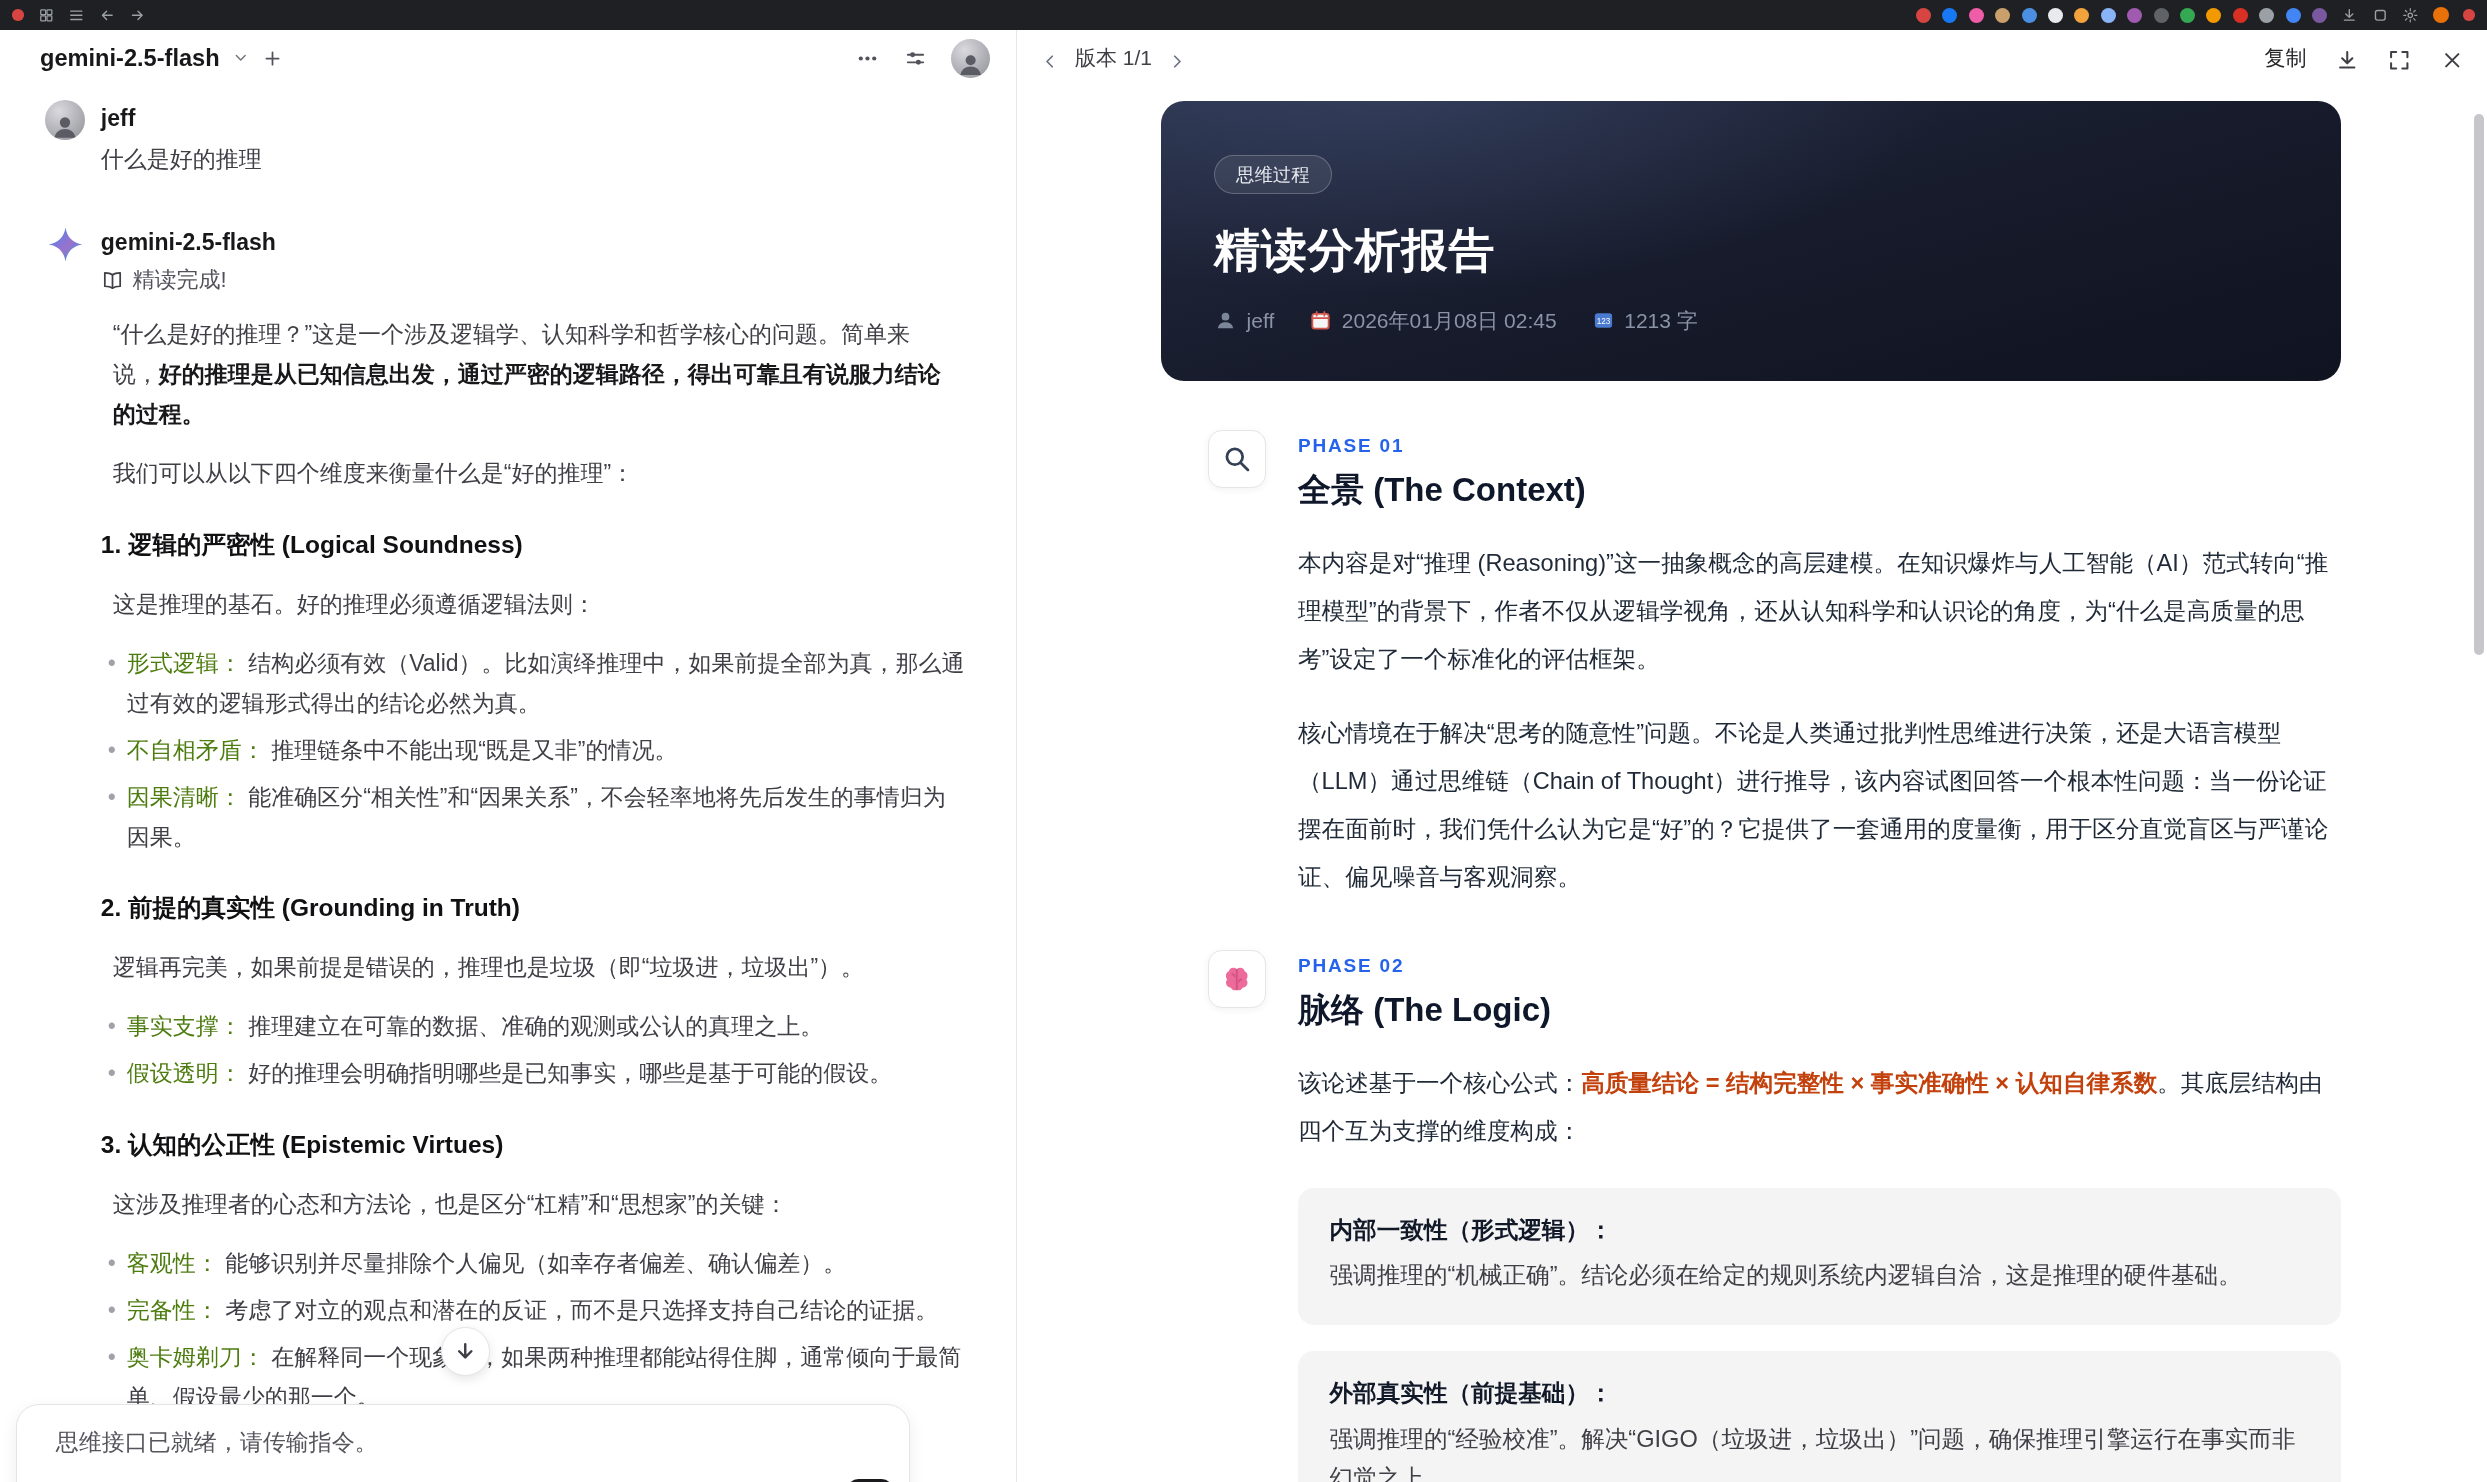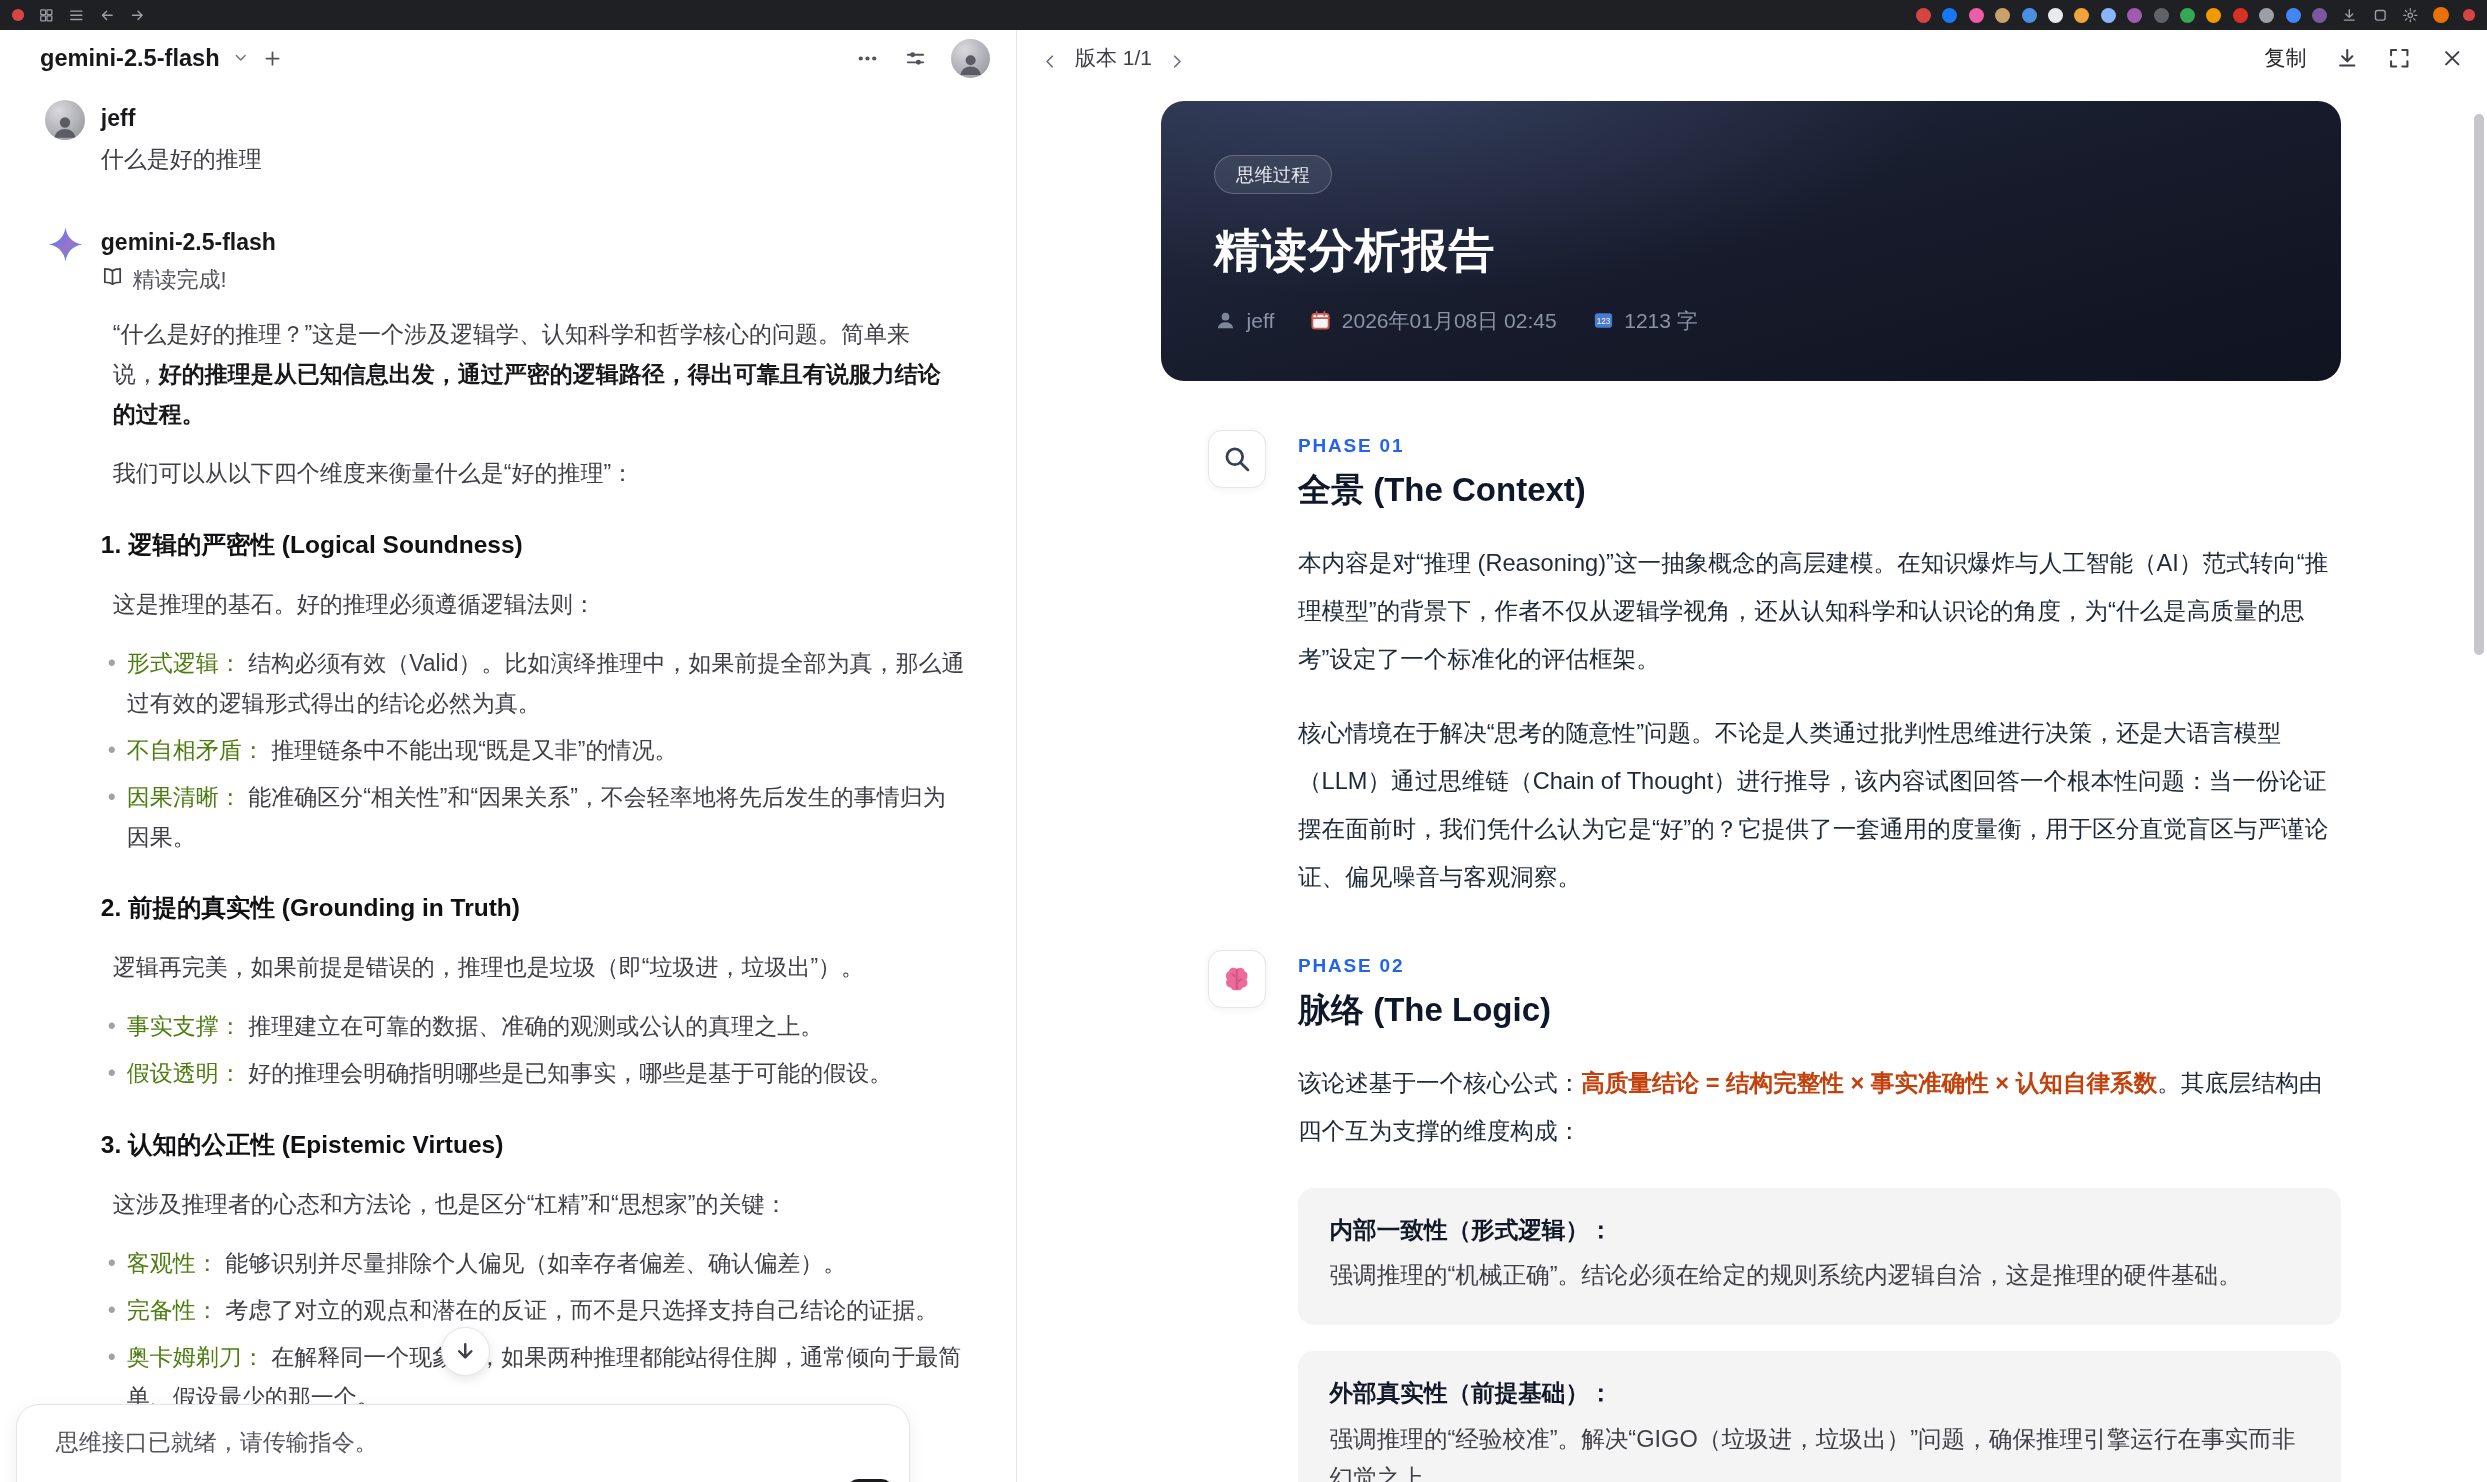--- a/index.html
+++ b/index.html
@@ -36,21 +36,21 @@
   .avatar.small{width:39px;height:39px}
 
   .chat-scroll{flex:1;overflow:hidden;padding:0 51px 0 45px}
   .msg{display:flex;gap:15.8px;margin-top:14px}
   .msg .content{flex:1;min-width:0;padding-top:5.3px}
   .msg-name{font-size:23px;font-weight:700;color:#18181b;margin-bottom:8.8px}
   .msg-text{font-size:23px;color:#3f3f46;line-height:37px}
   .msg.assistant{margin-top:46px}
   .star-slot{width:40px;height:40px;flex:none;display:flex;align-items:center;justify-content:center}
   .star-slot .i{font-size:37px}
-  .msg-status{display:flex;gap:8.8px;font-size:22px;color:#52525b;margin:1.8px 0 17.5px}
+  .msg-status{display:flex;align-items:center;gap:8.8px;font-size:22px;color:#52525b;margin:1.8px 0 17.5px}
   .msg-status .i{font-size:23px;color:#3f3f46}
 
   .rich{font-size:23px;line-height:40px;color:#3f3f46}
   .rich p{margin:19px 12px}
   .rich strong{font-weight:700;color:#18181b}
   .rich h3{font-size:24.5px;font-weight:700;color:#111113;margin:31.5px 0 14px}
   .rich ul{list-style:none;margin:5.3px 0 19px}
   .rich li{position:relative;padding-left:26px;margin-top:7px}
   .rich li::before{content:"•";position:absolute;left:7px;color:#a1a1aa}
   .rich li .blabel{font-weight:400;color:#4d7c0f}
@@ -65,21 +65,21 @@
   .input-icons{position:absolute;left:33px;top:75px;display:flex;gap:31.5px;color:#52525b}
   .input-icons .i{font-size:28px}
   .voice-btn{position:absolute;right:15.8px;top:74px;width:46px;height:35px;border-radius:11.4px;background:#1b1b1e;
     display:flex;align-items:center;justify-content:center;gap:3.5px}
 
   
   .artifact-panel{flex:1;position:relative;overflow:hidden;background:#fff}
   .artifact-toolbar{height:56px;display:flex;align-items:center;padding:0 23px;color:#3f3f46}
   .ver-nav{display:flex;align-items:flex-end;gap:14px;font-size:21px}
   .ver-nav .i{font-size:21px;color:#6b7280}
-  .artifact-toolbar .right{margin-left:auto;display:flex;align-items:center;gap:28px}
+  .artifact-toolbar .right{margin-left:auto;display:flex;align-items:flex-end;gap:28px}
   .copy-label{font-size:21px;color:#27272a}
   .ticon{font-size:24.5px;color:#3f3f46}
 
   .artifact-content{padding:15px 146px 12px 144px;height:calc(100% - 56px);overflow:hidden}
   .hero{position:relative;height:280px;border-radius:23px;padding:54px 49px 0 53px;overflow:hidden;
     background:radial-gradient(963px 368px at 18% -10%,rgba(96,116,168,.30),transparent 60%),
                linear-gradient(165deg,#242b41 0%,#161a2a 55%,#101320 100%)}
   .badge{display:inline-flex;align-items:center;padding:6.1px 21px;border-radius:874px;
     background:rgba(255,255,255,.08);border:0.9px solid rgba(255,255,255,.22);color:#e8eaf0;font-size:18.4px}
   .hero-title{margin-top:26px;font-size:46px;font-weight:700;color:#fff;letter-spacing:0.9px}

